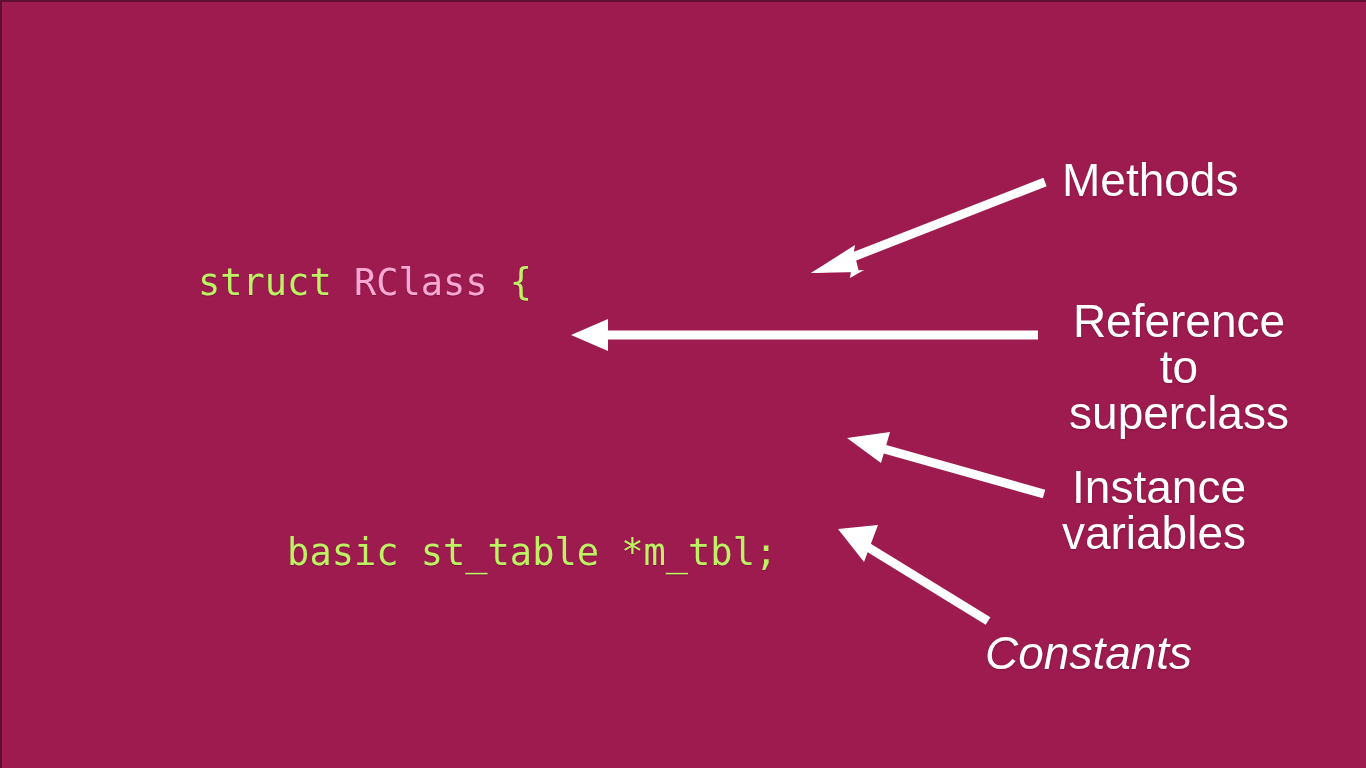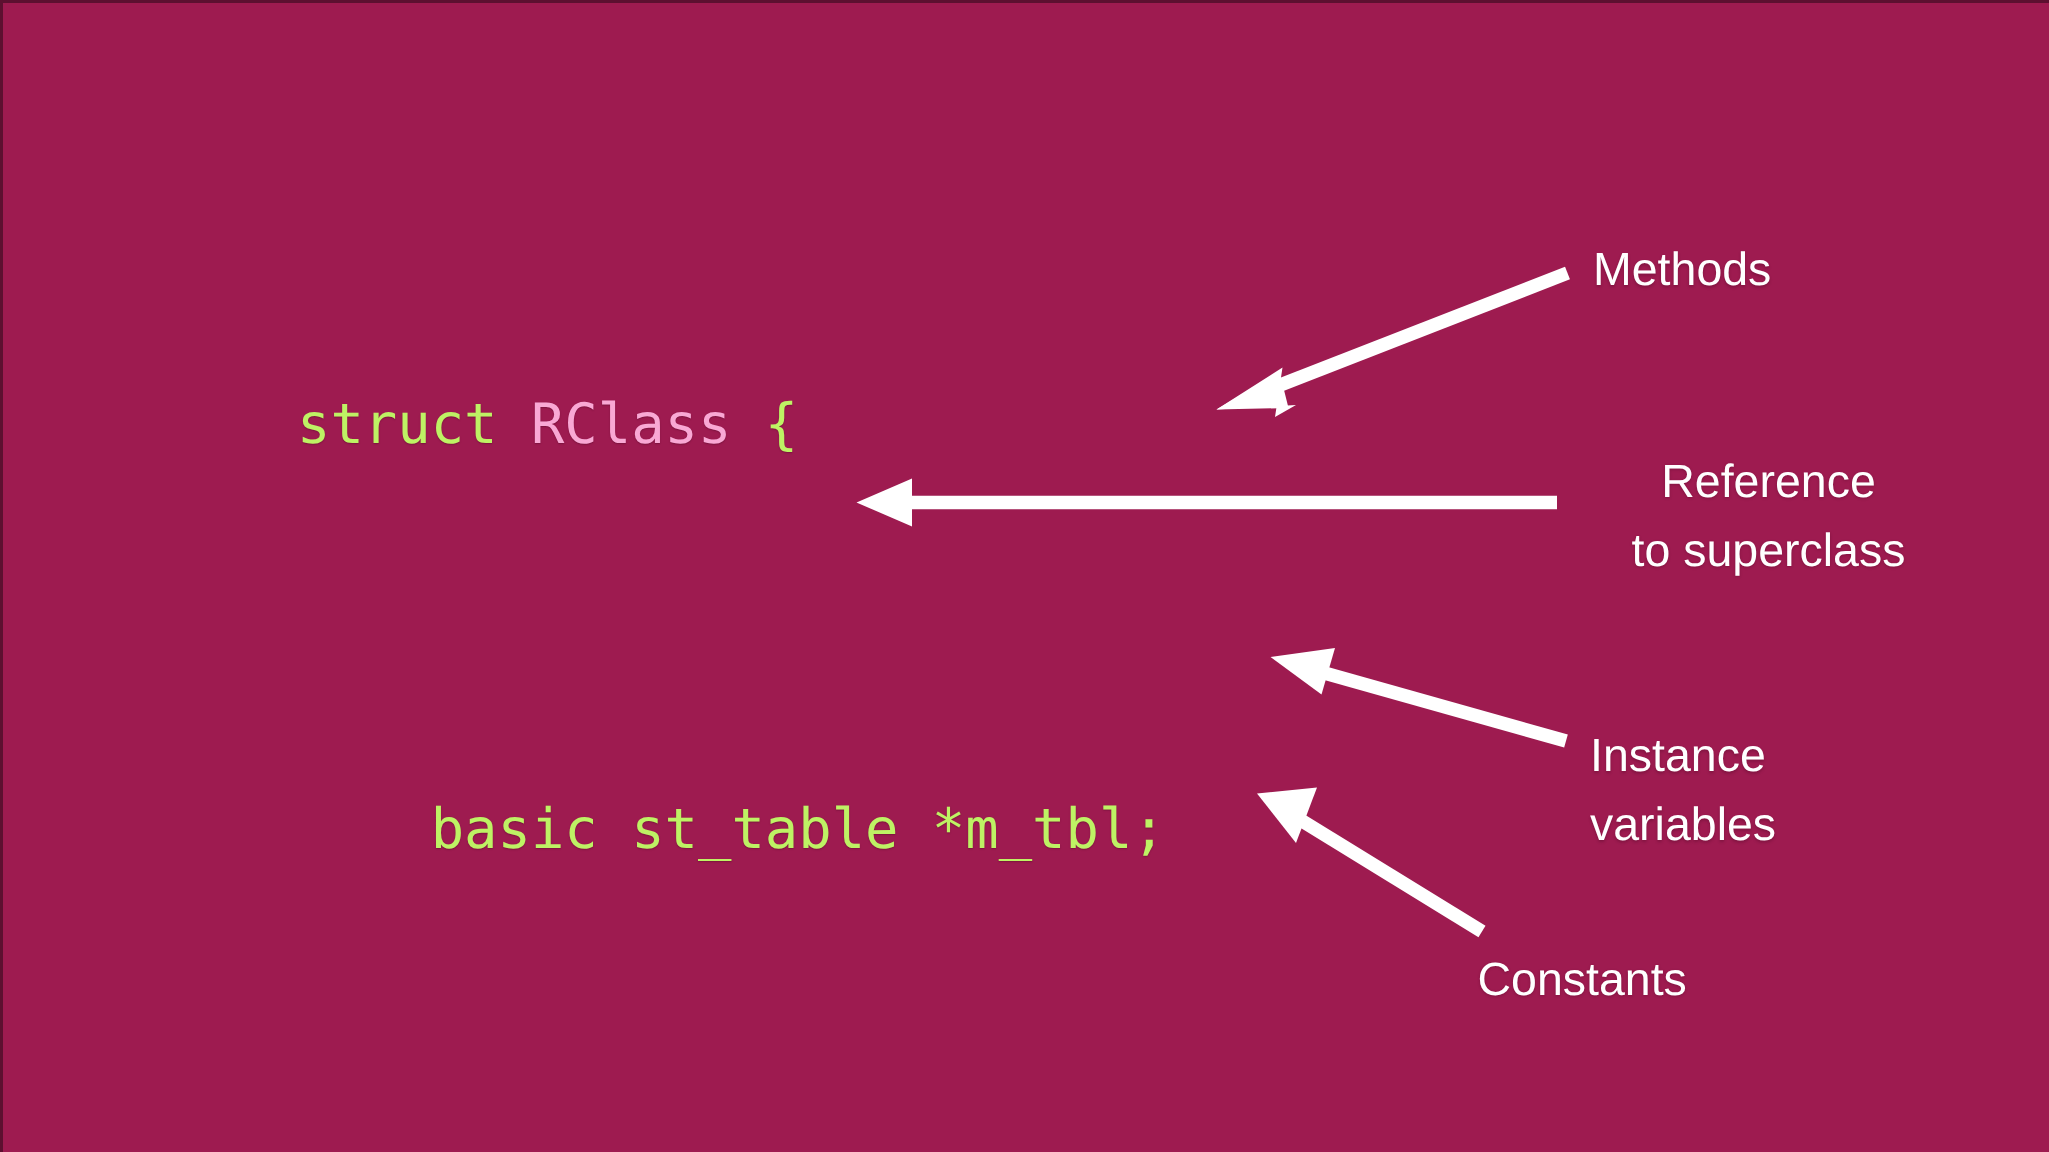--- a/index.html
+++ b/index.html
@@ -36,21 +36,21 @@
     white-space: pre;
     height: 54px;
   }
   .tok-type { color: #f9a8d4; }
   .tok-plain { color: #bef264; }
 
   
   .annotation {
     position: absolute;
     font-family: "Liberation Sans", "DejaVu Sans", sans-serif;
-    font-size: 31px;
+    font-size: 46px;
     font-weight: 400;
     color: #ffffff;
     line-height: 46px;
     white-space: pre-line;
     text-shadow: 0 1px 2px rgba(60,5,30,0.30);
   }
   #ann-methods {
     left: 1060px;
     top: 155px;
     text-align: left;
@@ -58,27 +58,27 @@
   #ann-superclass {
     left: 1046px;
     top: 296px;
     width: 262px;
     text-align: center;
   }
   #ann-instance-vars {
     left: 1058px;
     top: 462px;
     width: 186px;
-    text-align: left;
-    margin-top: 17px;
+    text-align: right;
   }
   #ann-constants {
     left: 983px;
     top: 628px;
     text-align: right;
+    font-style: italic;
   }
 
   
   #arrow-layer {
     position: absolute;
     left: 0;
     top: 0;
     width: 1366px;
     height: 768px;
     pointer-events: none;

